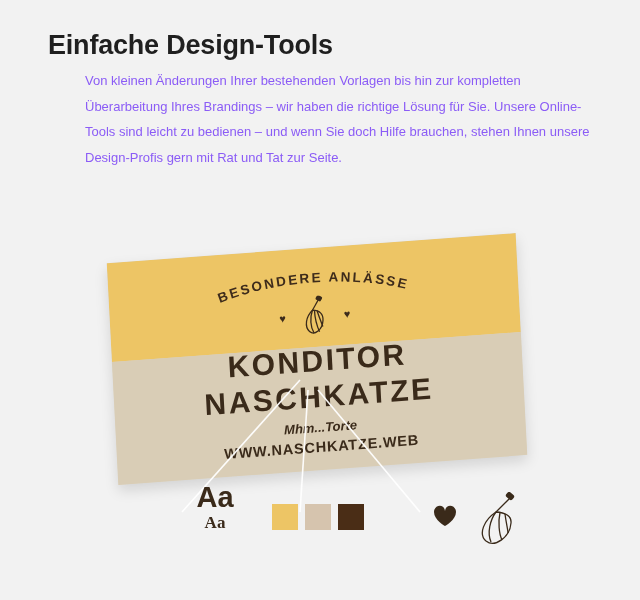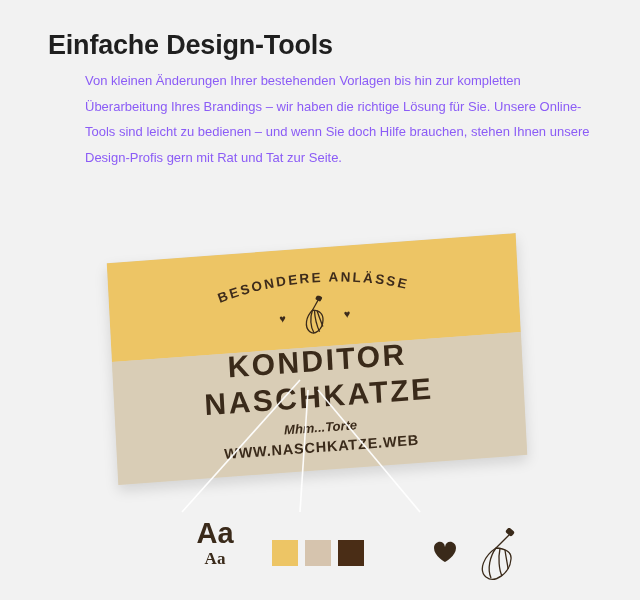--- a/index.html
+++ b/index.html
@@ -160,21 +160,21 @@
     top: 0;
     width: 520px;
     height: 290px;
     pointer-events: none;
   }
 
   
   .features {
     position: absolute;
     left: 60px;
-    top: 516px;
+    top: 480px;
     width: 520px;
     height: 80px;
   }
 
   .feat-type {
     position: absolute;
     left: 100px;
     top: 2px;
     width: 110px;
     text-align: center;

